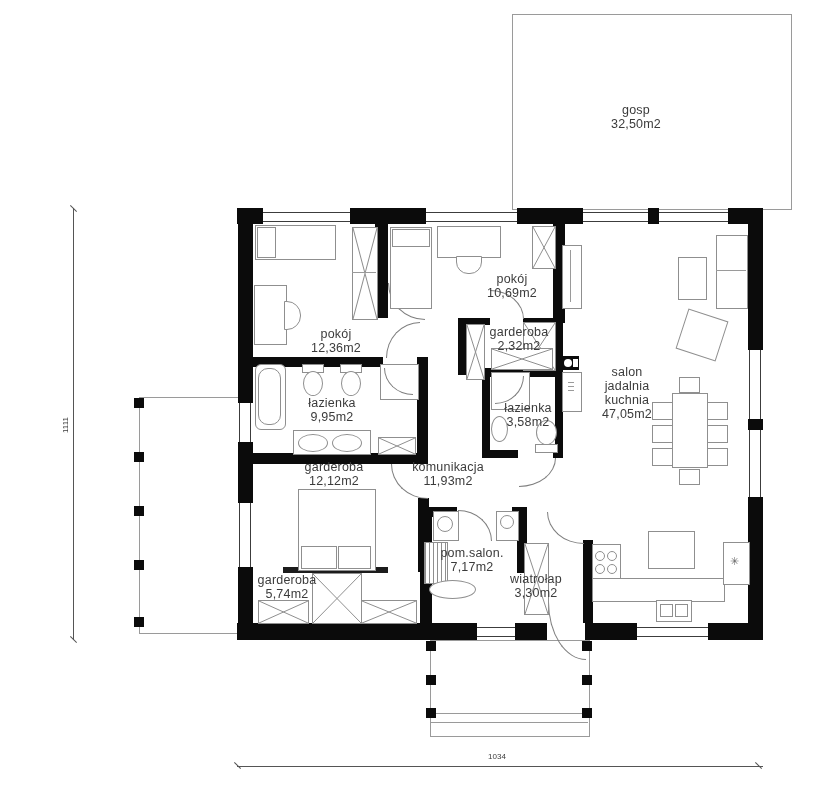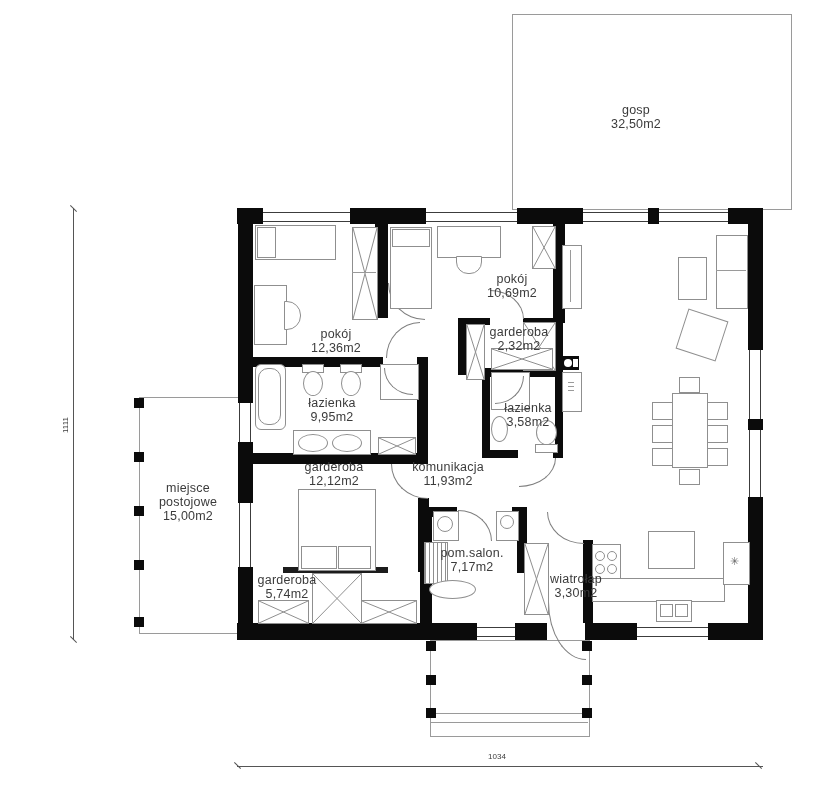--- a/index.html
+++ b/index.html
@@ -274,38 +274,38 @@
     <span class="ar">2,32m2</span>
   </div>
   <div class="lbl" style="left:332px;top:410px">
     <span class="nm">łazienka</span>
     <span class="ar">9,95m2</span>
   </div>
   <div class="lbl" style="left:528px;top:415px">
     <span class="nm">łazienka</span>
     <span class="ar">3,58m2</span>
   </div>
+  <div class="lbl wrap" style="left:627px;top:393px">
+    <span class="nm" style="width:70px">salon jadalnia kuchnia</span>
+    <span class="ar">47,05m2</span>
+  </div>
   <div class="lbl" style="left:334px;top:474px">
     <span class="nm">garderoba</span>
     <span class="ar">12,12m2</span>
   </div>
   <div class="lbl" style="left:448px;top:474px">
     <span class="nm">komunikacja</span>
     <span class="ar">11,93m2</span>
   </div>
-  <div class="lbl wrap" style="left:188px;top:502px">
-    <span class="nm" style="width:80px">miejsce postojowe</span>
-    <span class="ar">15,00m2</span>
-  </div>
   <div class="lbl" style="left:472px;top:560px">
     <span class="nm">pom.salon.</span>
     <span class="ar">7,17m2</span>
   </div>
   <div class="lbl" style="left:287px;top:587px">
     <span class="nm">garderoba</span>
     <span class="ar">5,74m2</span>
   </div>
-  <div class="lbl" style="left:576px;top:586px">
+  <div class="lbl" style="left:536px;top:586px">
     <span class="nm">wiatrołap</span>
     <span class="ar">3,30m2</span>
   </div>
 
 </div>
 
 </body></html>

